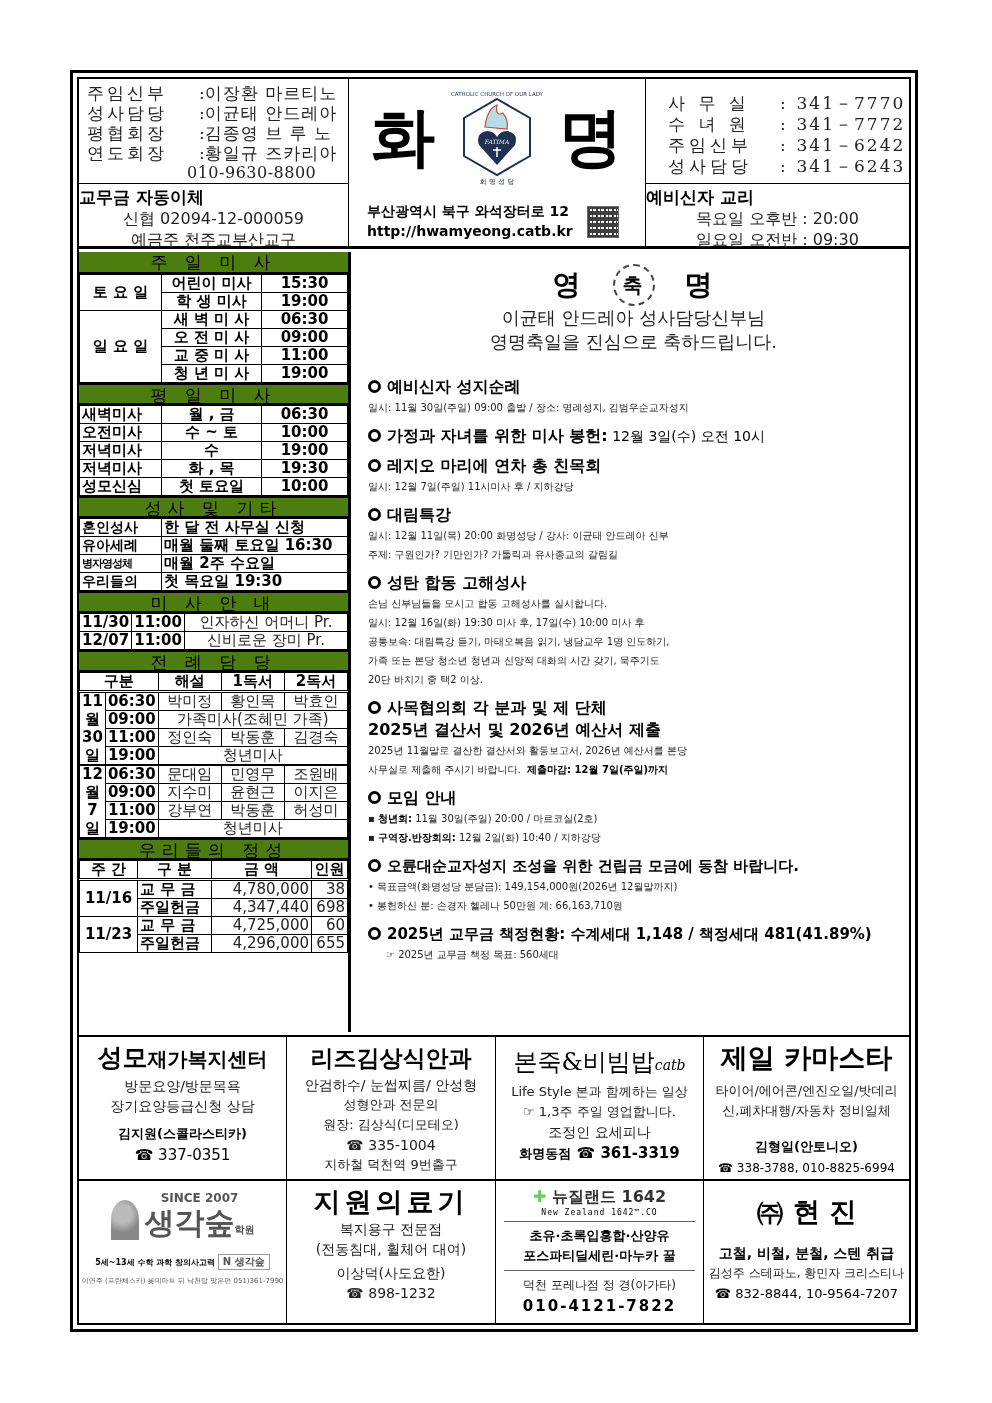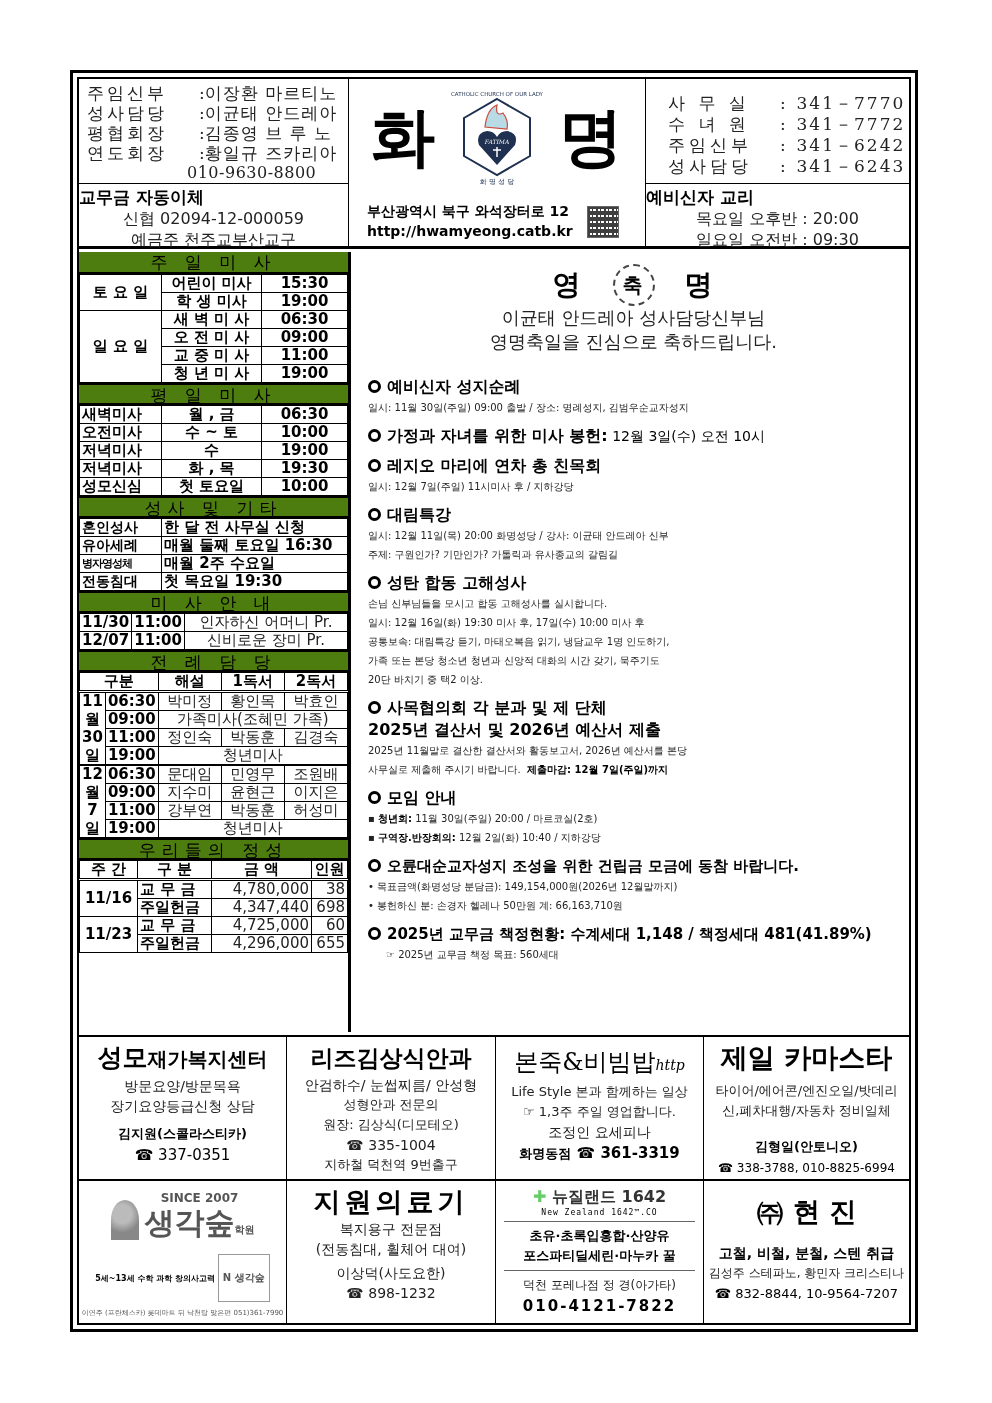--- a/index.html
+++ b/index.html
@@ -65,21 +65,21 @@
   .ads { position: absolute; left: 0; top: 956px; right: 0; bottom: 0; border-top: 2px solid #000; display: grid; grid-template-columns: 208px 209px 208px 1fr; grid-template-rows: 144px 1fr; }
   .ad { border-right: 1px solid #000; border-bottom: 2px solid #000; text-align: center; padding-top: 4px; overflow: hidden; }
   .ad:nth-child(4n) { border-right: none; }
   .ad:nth-child(n+5) { border-bottom: none; }
   .ad .name { font-size: 25px; font-weight: bold; line-height: 34px; white-space: nowrap; }
   .ad .l { font-size: 14px; line-height: 20px; color: #222; white-space: nowrap; }
   .ad .lb { font-size: 13px; font-weight: bold; line-height: 20px; white-space: nowrap; }
   .ad .ph { font-size: 15px; line-height: 22px; white-space: nowrap; }
   .hr { border-top: 1px solid #666; margin: 4px 8px; }
   .tree { display: inline-block; width: 28px; height: 40px; border-radius: 50% 50% 0 0; background: radial-gradient(circle at 40% 35%, #bbb 30%, #888 60%); vertical-align: middle; }
-  .search-box { display: inline-block; border: 1px solid #999; font-size: 10px; padding: 16px 4px; color: #555; }
+  .search-box { display: inline-block; border: 1px solid #999; font-size: 10px; padding: 0 4px; color: #555; }
 </style>
 </head>
 <body>
 
 <div class="frame-outer">
 <div class="frame-inner">
 
   <div class="hdr">
     <div class="hdr-left">
       <div class="staff">
@@ -234,21 +234,21 @@
             </tr>
       <tr>
               <td style="font-size:14px">유아세례</td>
               <td>매월 둘째 토요일 16:30</td>
             </tr>
       <tr>
               <td style="font-size:11px;letter-spacing:-1px">병자영성체</td>
               <td>매월 2주 수요일</td>
             </tr>
       <tr>
-              <td style="font-size:14px">전동침대</td>
+              <td style="font-size:14px">우리들의</td>
               <td>첫 목요일 19:30</td>
             </tr>
     </tbody>
         </table>
 
     <div class="sec-head">미 사 안 내</div>
     <table class="t">
       <tbody>
             <tr>
               <td class="b" style="width:48px">11/30</td>
@@ -429,21 +429,21 @@
     </div>
     <div class="ad">
       <div class="name" style="font-size:23px">리즈김상식안과</div>
       <div class="l">안검하수/ 눈썹찌름/ 안성형</div>
       <div class="l" style="font-size:13px">성형안과 전문의</div>
       <div class="l" style="font-size:13px">원장: 김상식(디모테오)</div>
       <div class="l">☎ 335-1004</div>
       <div class="l" style="font-size:13px">지하철 덕천역 9번출구</div>
     </div>
     <div class="ad">
-      <div class="name" style="font-family:'DejaVu Serif',serif;font-weight:normal;font-size:24px;margin-top:4px"><span>본죽&amp;비빔밥</span><i style="font-size:14px">http</i></div>
+      <div class="name" style="font-family:'DejaVu Serif',serif;font-weight:normal;font-size:24px;margin-top:4px"><span>본죽&amp;비빔밥</span><i style="font-size:14px">catb</i></div>
       <div class="l" style="font-size:13px">Life Style 본과 함께하는 일상</div>
       <div class="l" style="font-size:13px">☞ 1,3주 주일 영업합니다.</div>
       <div class="l">조정인 요세피나</div>
       <div class="ph b"><span style="font-size:13px">화명동점</span> <span>☎ 361-3319</span></div>
     </div>
     <div class="ad">
       <div class="name" style="font-size:27px;margin-bottom:6px">제일 카마스타</div>
       <div class="l" style="font-size:13px">타이어/에어콘/엔진오일/밧데리</div>
       <div class="l" style="font-size:13px">신,폐차대행/자동차 정비일체</div>
       <div class="lb" style="margin-top:16px">김형일(안토니오)</div>

